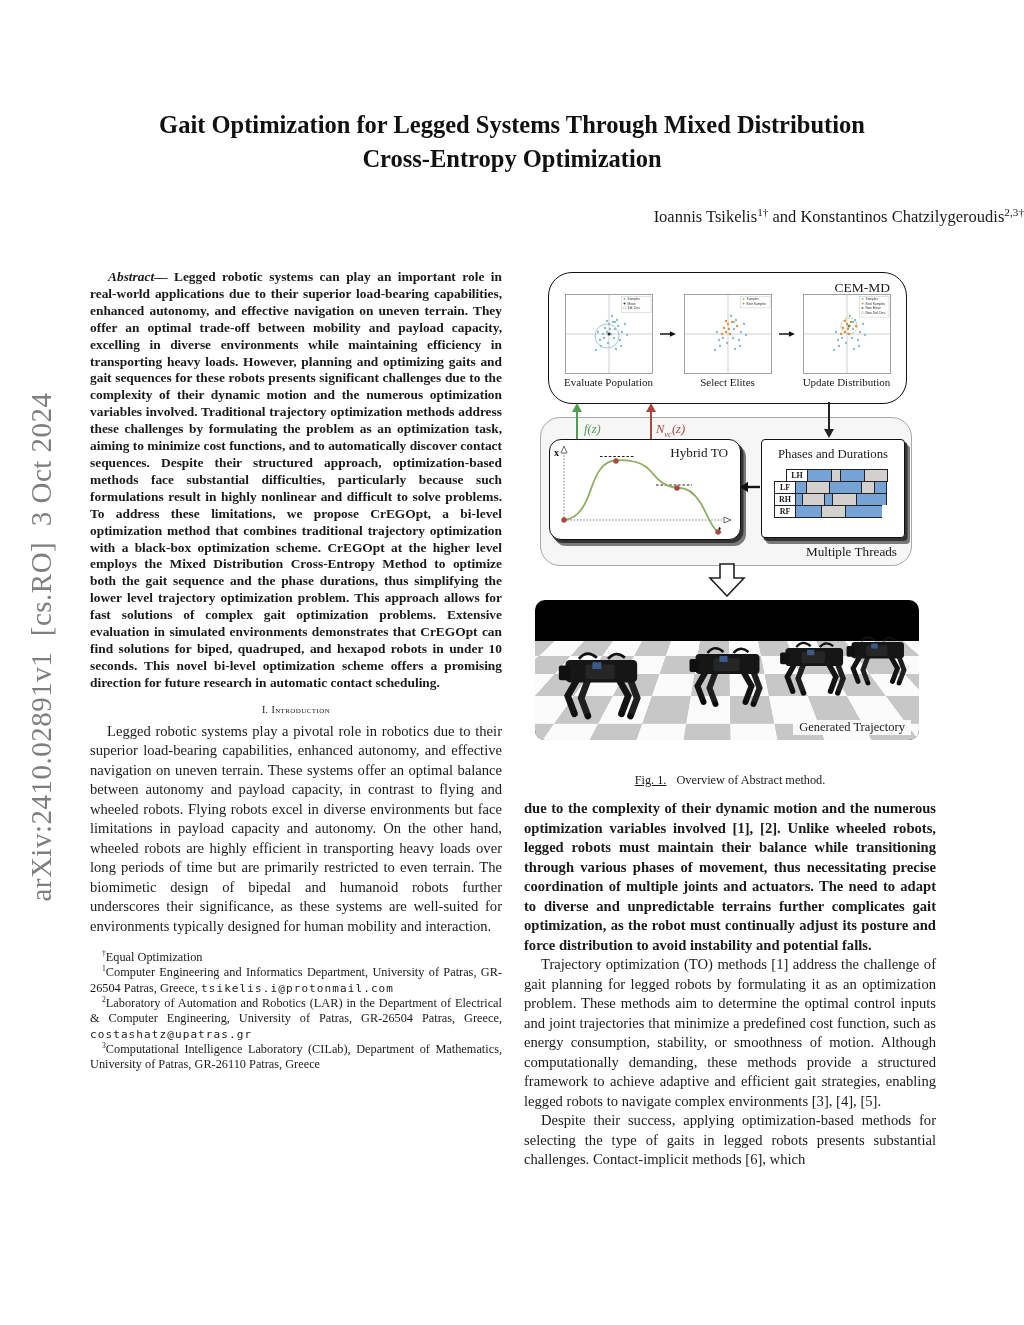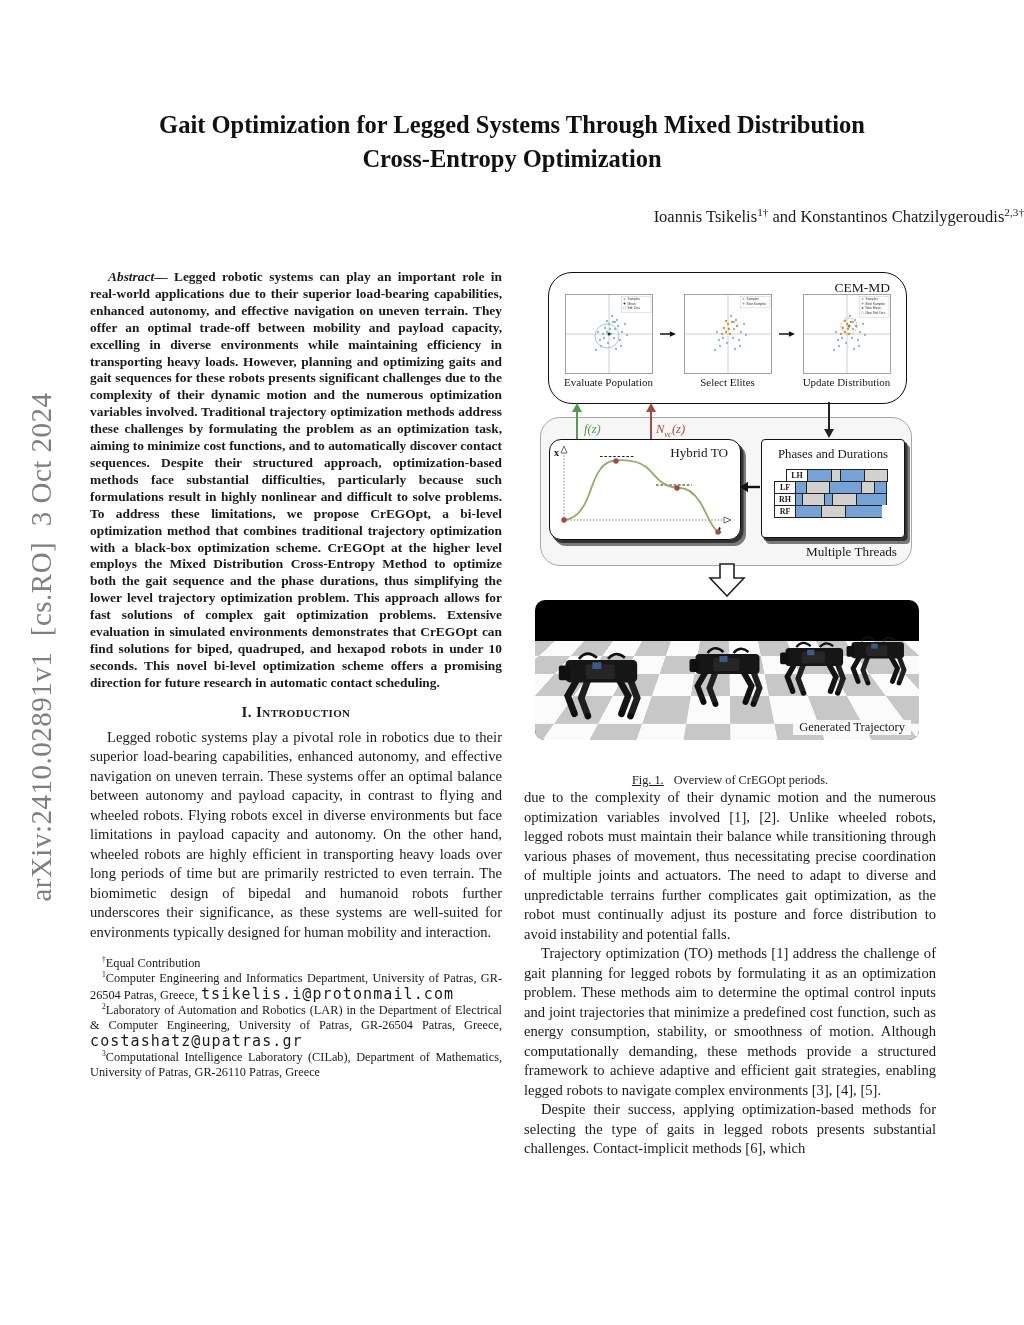--- a/index.html
+++ b/index.html
@@ -19,28 +19,28 @@
   sub{font-size:68%;vertical-align:sub;line-height:0;}
 
   
   .col{position:absolute;top:265px;width:412px;}
   .col-left{left:90px;}
   .col-right{left:524px;}
 
   .abstract{margin:4px 0 0 0;font-size:13.4px;font-weight:bold;line-height:16.9px;
     text-align:justify;text-indent:18px;font-family:Liberation Serif, serif;}
   .abs-label{font-style:italic;}
-  .sec-heading{margin:12px 0 7px 0;text-align:center;font-size:15px;font-weight:bold;
+  .sec-heading{margin:12px 0 7px 0;text-align:center;font-size:10px;font-weight:normal;
     font-variant:small-caps;letter-spacing:0.4px;}
   .body-p{margin:0;font-size:14.6px;line-height:19.5px;text-align:justify;text-indent:17px;}
   .noindent{text-indent:0;}
   .footnotes{margin-top:14px;}
   .fn{margin:0;font-size:12.3px;line-height:15.3px;text-align:justify;text-indent:12px;}
   .fn sup{font-size:62%;}
-  .email{font-family:"DejaVu Sans Mono","Liberation Mono",monospace;font-size:15px;letter-spacing:1.1px;}
+  .email{font-family:"DejaVu Sans Mono","Liberation Mono",monospace;font-size:11px;letter-spacing:1.1px;}
 
   
   .figure{position:relative;height:470px;margin-top:7px;}
 
   .cem-box{position:absolute;left:24px;top:0;width:357px;height:130px;
     border:1.7px solid #111;border-radius:24px;background:#fff;}
   .cem-label{position:absolute;top:7px;right:16px;font-size:13.5px;}
   .plots-row{position:absolute;left:8px;top:21px;width:341px;display:flex;align-items:center;}
   .plot-col{width:103px;display:flex;flex-direction:column;align-items:center;}
   .scatter-svg{width:88px;height:80px;display:block;}
@@ -78,39 +78,39 @@
     border-radius:10px;overflow:hidden;}
   .floor{position:absolute;top:29%;left:-40%;width:180%;height:230%;
     background:repeating-conic-gradient(#c7c7c7 0% 25%, #fbfbfb 0% 50%) 0 0 / 58px 58px;
     transform:perspective(300px) rotateX(62deg);transform-origin:50% 0;}
   .robots{position:absolute;left:0;top:0;width:100%;height:100%;z-index:2;}
   .scene-label{position:absolute;right:8px;bottom:5px;z-index:3;font-size:12.5px;color:#222;
     background:rgba(255,255,255,0.88);padding:0 6px;}
 
   .caption{margin-top:31px;text-align:center;font-size:12.3px;}
   .cap-label{margin-right:10px;text-decoration:underline;}
-  .caption + .body-p{margin-top:0;}
+  .caption + .body-p{margin-top:11px;font-weight:bold;}
 </style>
 </head>
 <body>
 
 <div class="page">
 
   <div class="arxiv-side">arXiv:2410.02891v1  [cs.RO]  3 Oct 2024</div>
 
   <h1 class="title"><span>Gait Optimization for Legged Systems Through Mixed Distribution</span><br><span>Cross-Entropy Optimization</span></h1>
 
   <div class="authors"><span>Ioannis Tsikelis</span><sup>1†</sup><span> and Konstantinos Chatzilygeroudis</span><sup>2,3†</sup></div>
 
   <div class="col col-left">
     <p class="abstract"><span class="abs-label">Abstract—</span> <span>Legged robotic systems can play an important role in real-world applications due to their superior load-bearing capabilities, enhanced autonomy, and effective navigation on uneven terrain. They offer an optimal trade-off between mobility and payload capacity, excelling in diverse environments while maintaining efficiency in transporting heavy loads. However, planning and optimizing gaits and gait sequences for these robots presents significant challenges due to the complexity of their dynamic motion and the numerous optimization variables involved. Traditional trajectory optimization methods address these challenges by formulating the problem as an optimization task, aiming to minimize cost functions, and to automatically discover contact sequences. Despite their structured approach, optimization-based methods face substantial difficulties, particularly because such formulations result in highly nonlinear and difficult to solve problems. To address these limitations, we propose CrEGOpt, a bi-level optimization method that combines traditional trajectory optimization with a black-box optimization scheme. CrEGOpt at the higher level employs the Mixed Distribution Cross-Entropy Method to optimize both the gait sequence and the phase durations, thus simplifying the lower level trajectory optimization problem. This approach allows for fast solutions of complex gait optimization problems. Extensive evaluation in simulated environments demonstrates that CrEGOpt can find solutions for biped, quadruped, and hexapod robots in under 10 seconds. This novel bi-level optimization scheme offers a promising direction for future research in automatic contact scheduling.</span></p>
     <h2 class="sec-heading">I. Introduction</h2>
     <p class="body-p">Legged robotic systems play a pivotal role in robotics due to their superior load-bearing capabilities, enhanced autonomy, and effective navigation on uneven terrain. These systems offer an optimal balance between autonomy and payload capacity, in contrast to flying and wheeled robots. Flying robots excel in diverse environments but face limitations in payload capacity and autonomy. On the other hand, wheeled robots are highly efficient in transporting heavy loads over long periods of time but are primarily restricted to even terrain. The biomimetic design of bipedal and humanoid robots further underscores their significance, as these systems are well-suited for environments typically designed for human mobility and interaction.</p>
     <div class="footnotes">
-      <p class="fn"><sup>†</sup><span>Equal Contribution</span></p>
+      <p class="fn"><sup>†</sup><span>Equal Optimization</span></p>
       <p class="fn"><sup>1</sup><span>Computer Engineering and Informatics Department, University of Patras, GR-26504 Patras, Greece, </span><span class="email">tsikelis.i@protonmail.com</span></p>
       <p class="fn"><sup>2</sup><span>Laboratory of Automation and Robotics (LAR) in the Department of Electrical &amp; Computer Engineering, University of Patras, GR-26504 Patras, Greece, </span><span class="email">costashatz@upatras.gr</span></p>
       <p class="fn"><sup>3</sup><span>Computational Intelligence Laboratory (CILab), Department of Mathematics, University of Patras, GR-26110 Patras, Greece</span></p>
     </div>
   </div>
 
   <div class="col col-right">
 
     <div class="figure">
 
@@ -369,20 +369,20 @@
           <use href="#robotdef" transform="translate(30,60) scale(1.12)"></use>
           <use href="#robotdef" transform="translate(160,54) scale(1.0)"></use>
           <use href="#robotdef" transform="translate(250,48) scale(0.9)"></use>
           <use href="#robotdef" transform="translate(316,42) scale(0.82)"></use>
         </svg>
         <div class="scene-label">Generated Trajectory</div>
       </div>
 
     </div>
 
-    <div class="caption"><span class="cap-label">Fig. 1.</span><span>Overview of CrEGOpt periods.</span></div>
+    <div class="caption"><span class="cap-label">Fig. 1.</span><span>Overview of Abstract method.</span></div>
 
     <p class="body-p noindent">due to the complexity of their dynamic motion and the numerous optimization variables involved [1], [2]. Unlike wheeled robots, legged robots must maintain their balance while transitioning through various phases of movement, thus necessitating precise coordination of multiple joints and actuators. The need to adapt to diverse and unpredictable terrains further complicates gait optimization, as the robot must continually adjust its posture and force distribution to avoid instability and potential falls.</p>
     <p class="body-p">Trajectory optimization (TO) methods [1] address the challenge of gait planning for legged robots by formulating it as an optimization problem. These methods aim to determine the optimal control inputs and joint trajectories that minimize a predefined cost function, such as energy consumption, stability, or smoothness of motion. Although computationally demanding, these methods provide a structured framework to achieve adaptive and efficient gait strategies, enabling legged robots to navigate complex environments [3], [4], [5].</p>
     <p class="body-p">Despite their success, applying optimization-based methods for selecting the type of gaits in legged robots presents substantial challenges. Contact-implicit methods [6], which</p>
   </div>
 
 </div>
 
 </body></html>

